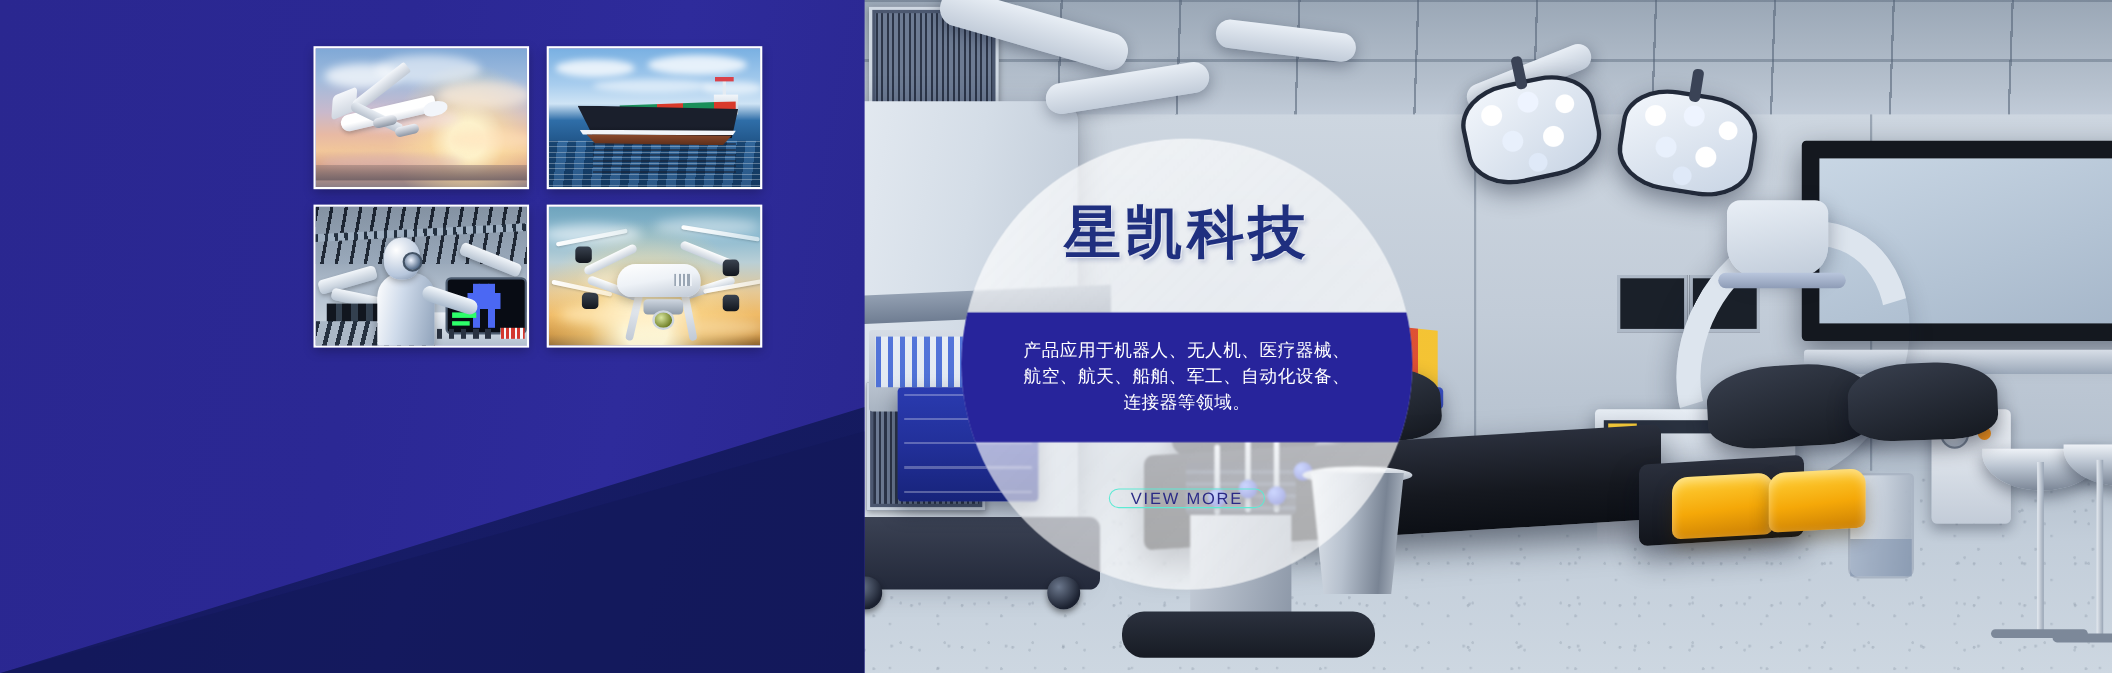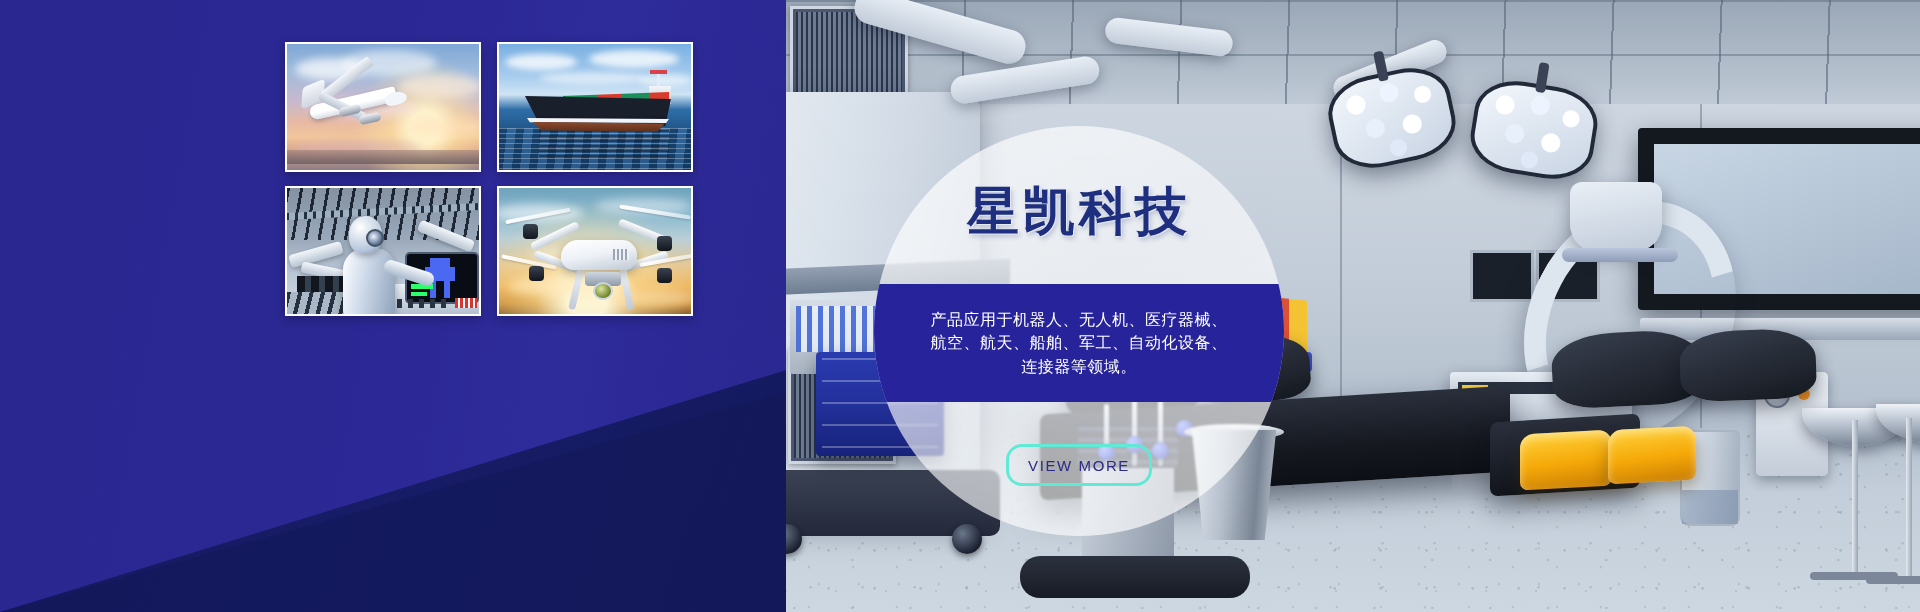--- a/index.html
+++ b/index.html
@@ -666,22 +666,22 @@
     letter-spacing:.5px;
     font-family:"Liberation Sans","DejaVu Sans",sans-serif;
     max-width:300px;
   }
   .cta{
     position:absolute; left:0; right:0; top:318px;
     display:flex; justify-content:center;
   }
   .cta .btn{
     display:inline-flex; align-items:center; justify-content:center;
-    min-width:102px; height:42px; padding:0 19px;
-    border:3px solid #5eead4; border-radius:16px;
+    min-width:102px; height:18px; padding:0 19px;
+    border:1px solid #5eead4; border-radius:16px;
     color:#2b2a86; font-size:15px; letter-spacing:1.6px;
     background:transparent; cursor:pointer;
     font-family:"Liberation Sans","DejaVu Sans",sans-serif;
   }
 </style>
 </head>
 <body>
 
 <div class="banner">
 

